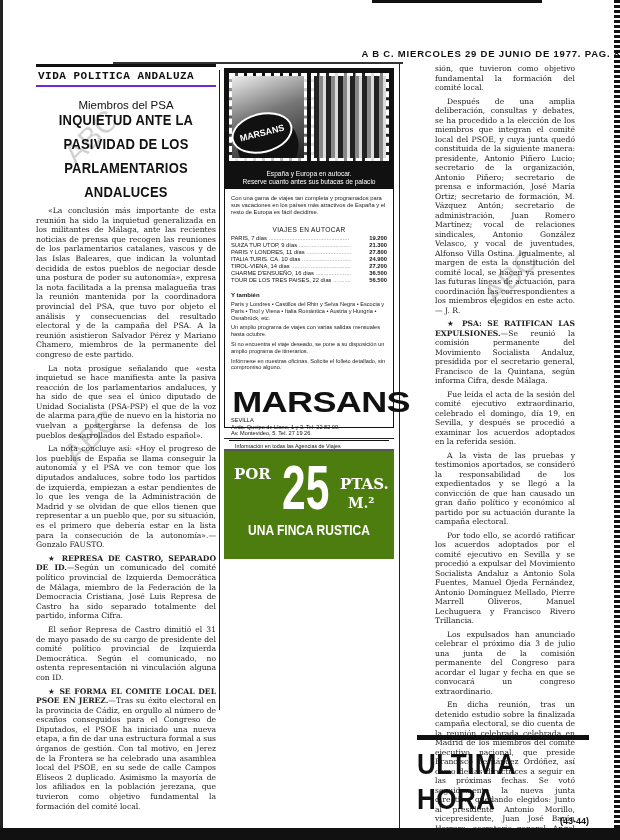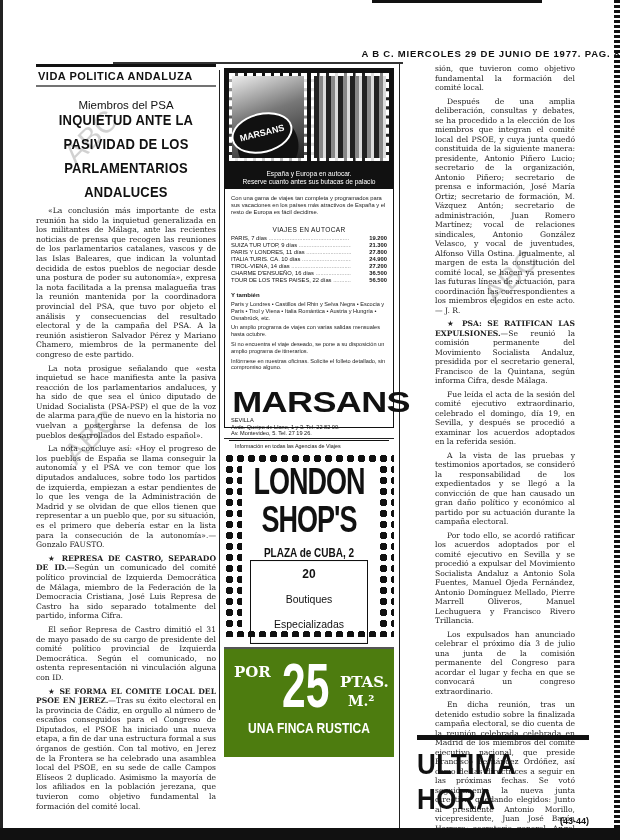--- a/index.html
+++ b/index.html
@@ -14,22 +14,22 @@
     .header-rule { position: absolute; top: 62px; left: 113px; width: 290px; height: 2px; background: #333; }
     .top-right-rule { position: absolute; top: 0; left: 372px; width: 170px; height: 3px; background: #111; }
     .right-edge { position: absolute; top: 0; right: 0; width: 6px; height: 840px;
       background: repeating-linear-gradient(to bottom,#111 0 3px,#fff 3px 5px); }
     .left-edge { position: absolute; top: 0; left: 0; width: 3px; height: 840px; background: #222; }
     .bottom-rule { position: absolute; bottom: 0; left: 0; width: 620px; height: 12px; background: #111; }
 
     
     .col-left { position: absolute; left: 36px; top: 64px; width: 180px; }
     .section-tag {
-      border-top: 3px solid #111; border-bottom: 2px solid #737373;
-      font-family: Liberation Sans, sans-serif; font-weight: bold; font-size: 11px;
+      border-top: 3px solid #111; border-bottom: 2px solid #6d28d9;
+      font-family: Liberation Mono, monospace; font-weight: bold; font-size: 11px;
       padding: 3px 2px; letter-spacing: 0.5px;
     }
     .kicker { text-align: center; font-family: "Liberation Sans", sans-serif; font-size: 11.5px; margin-top: 12px; }
     .headline {
       text-align: center; font-family: "Liberation Sans", sans-serif; font-weight: bold;
       font-size: 13px; line-height: 21px; letter-spacing: 0.2px; margin-top: 3px; transform: scaleY(1.15);
       text-transform: uppercase;
     }
     .body-text {
       font-size: 7.6px; line-height: 9.6px; text-align: justify; color: #222;
@@ -203,34 +203,20 @@
     <div class="marsans-addr">
       <div>SEVILLA</div>
       <div>Avda. Queipo de Llano, 1 y 3. Tel. 22 82 00.</div>
       <div>Av. Montevideo, 5. Tel. 27 19 26.</div>
     </div>
     <div class="marsans-foot">Información en todas las Agencias de Viajes</div>
   </div>
 
   <div class="mid-rule"></div>
 
-  <div class="london-ad">
-    <div class="london-inner">
-      <div class="london-name">
-        <div>LONDON</div>
-        <div>SHOP'S</div>
-      </div>
-      <div class="london-addr">PLAZA de CUBA, 2</div>
-      <div class="london-box">
-        <div class="num">20</div>
-        <div>Boutiques</div>
-        <div>Especializadas</div>
-      </div>
-    </div>
-  </div>
 
   <div class="finca-ad">
     <div class="finca-por">POR</div>
     <div class="finca-num">25</div>
     <div class="finca-ptas">PTAS.</div>
     <div class="finca-unit">M.²</div>
     <div class="finca-text">UNA FINCA RUSTICA</div>
     <div class="finca-tel">TELFS. 217295 - 215754</div>
   </div>
 </div>

